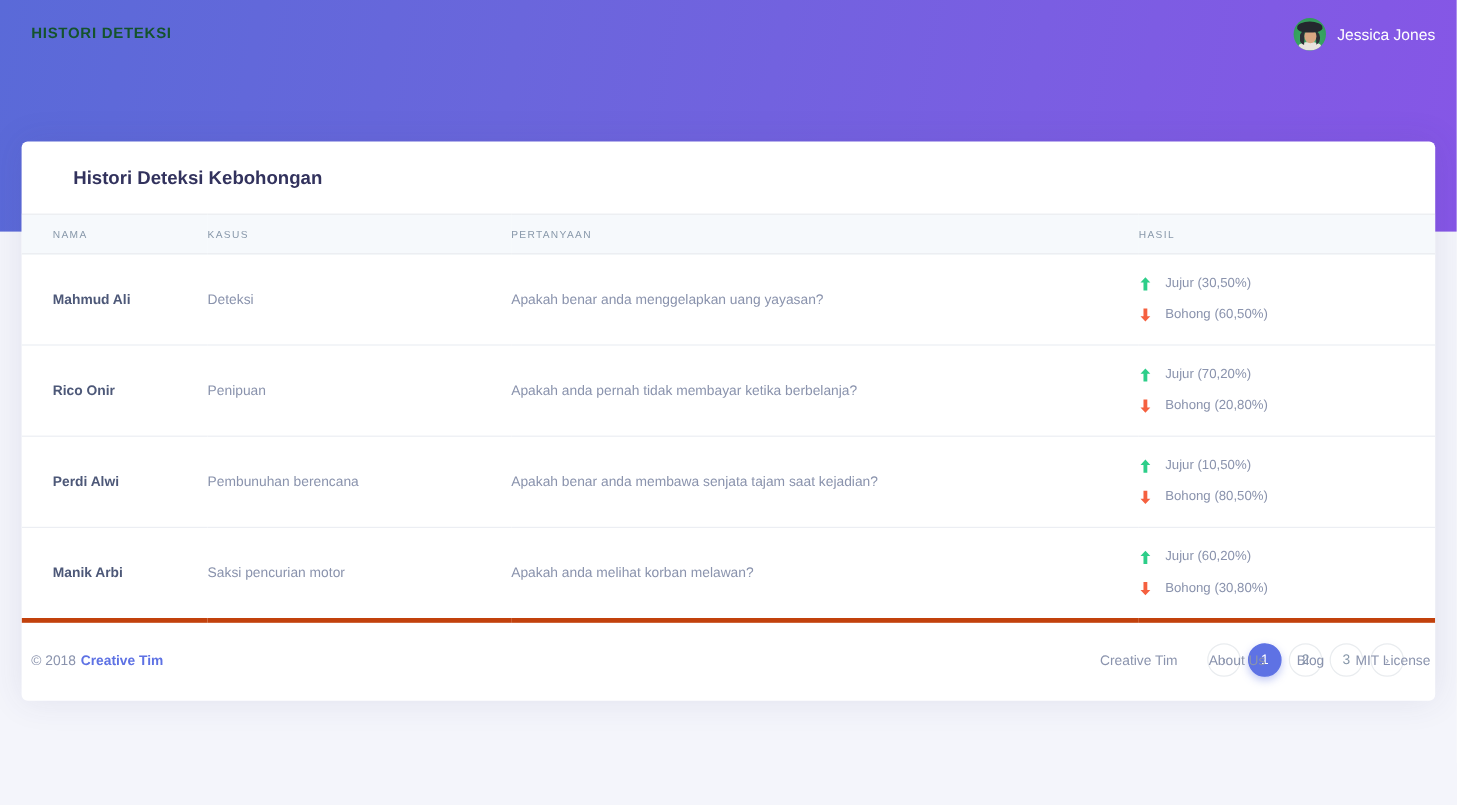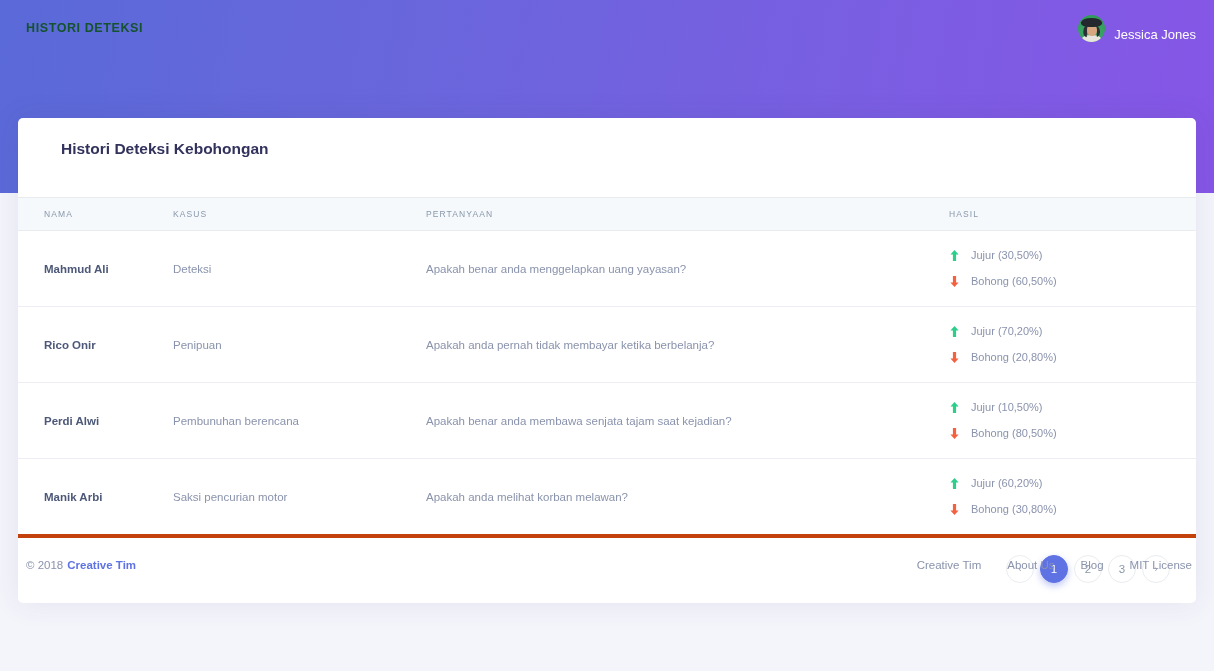--- a/index.html
+++ b/index.html
@@ -40,21 +40,21 @@
 
   .brand {
     color: #14532d;
     font-size: 12.5px;
     font-weight: bold;
     letter-spacing: 0.6px;
   }
 
   .user-area {
     display: flex;
-    align-items: flex-end;
+    align-items: center;
     gap: 9px;
   }
 
   .avatar {
     width: 27px;
     height: 27px;
     border-radius: 50%;
     background: radial-gradient(circle at 50% 62%, #3fae6e 0%, #35a05f 55%, #2e9455 100%);
     position: relative;
     overflow: hidden;
@@ -115,21 +115,20 @@
   .card-title {
     font-size: 15.5px;
     font-weight: bold;
     color: #32325d;
   }
 
   
   table {
     width: 100%;
     border-collapse: collapse;
-    margin-top: 19px;
   }
 
   thead th {
     background: #f6f9fc;
     border-top: 1px solid #e9ecef;
     border-bottom: 1px solid #e9ecef;
     text-align: left;
     font-size: 8.5px;
     font-weight: normal;
     letter-spacing: 1.1px;
@@ -215,21 +214,21 @@
   }
 
   .page-item.arrow-btn {
     font-size: 9px;
     color: #8d97ae;
   }
 
   
   .page-footer {
     position: absolute;
-    top: 559px;
+    top: 545px;
     left: 0;
     width: 1214px;
     padding: 0 22px 0 26px;
     display: flex;
     align-items: flex-start;
     justify-content: space-between;
   }
 
   .copyright {
     font-size: 11.5px;

